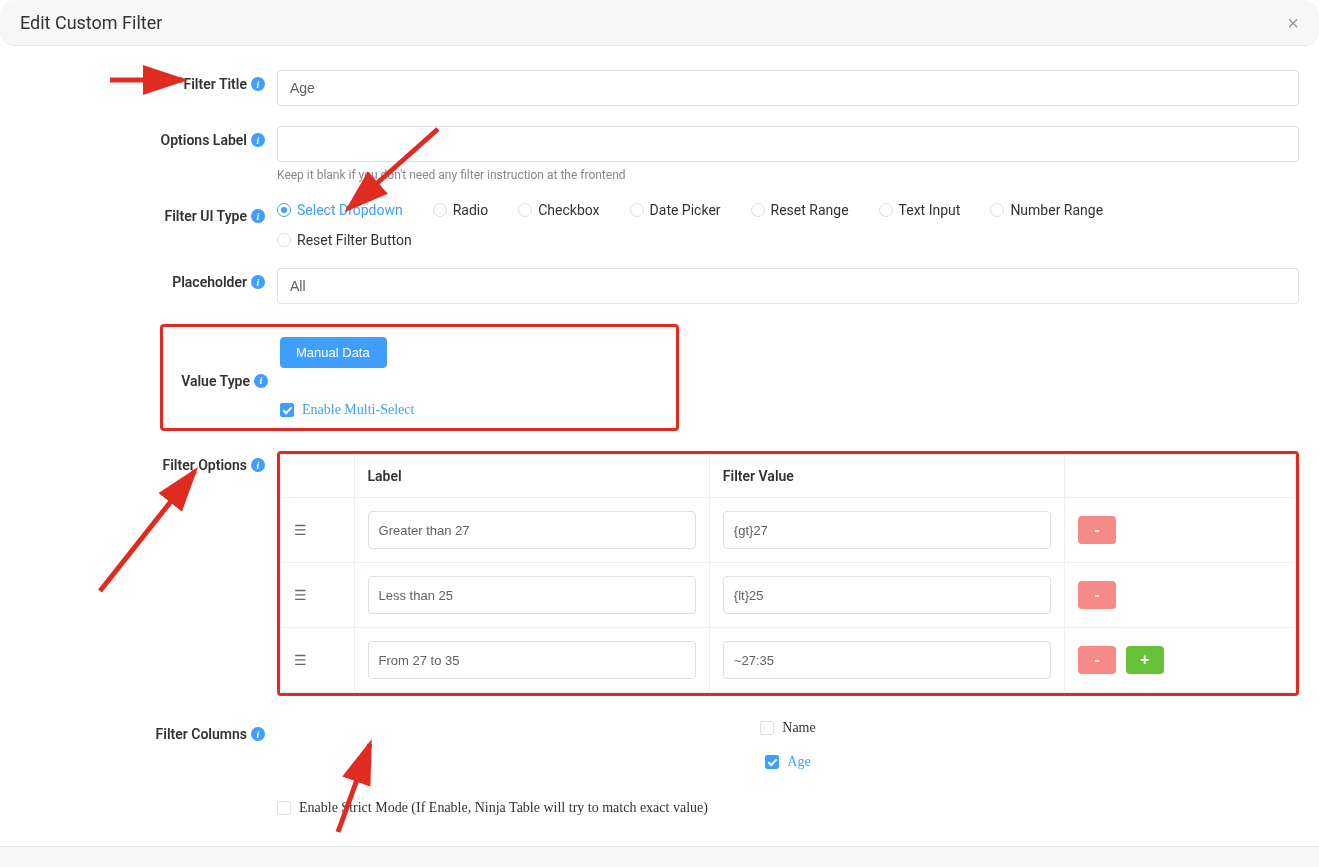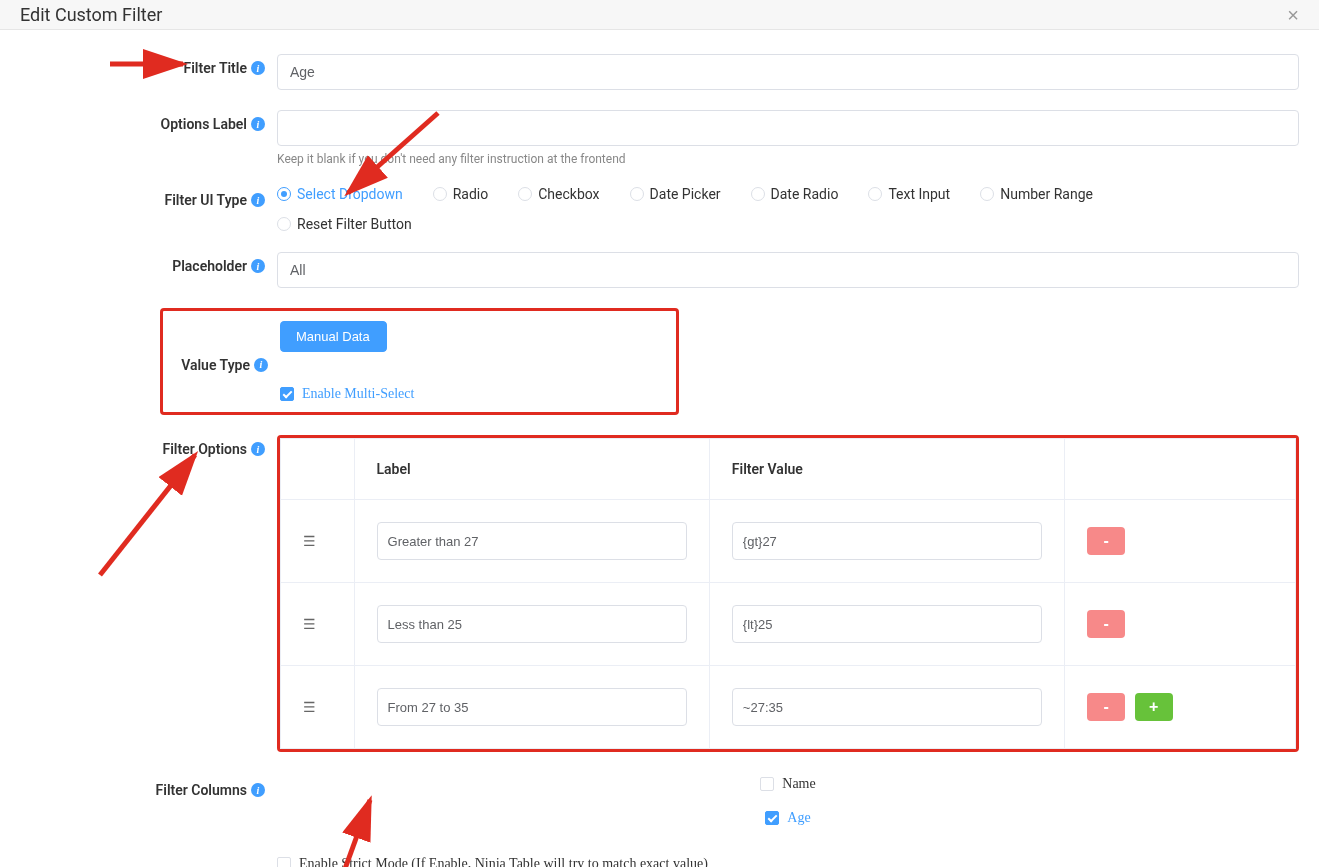--- a/index.html
+++ b/index.html
@@ -10,23 +10,24 @@
     body {
       font-family: -apple-system, BlinkMacSystemFont, "Segoe UI", Roboto, Helvetica, Arial, sans-serif;
       font-size: 14px;
       color: #333;
       background: #fff;
     }
     .dialog-header {
       display: flex;
       justify-content: space-between;
       align-items: center;
-      padding: 4px 20px;
+      padding: 12px 20px;
       background: #f7f7f7;
       border-bottom: 1px solid #e6e6e6;
+      border-radius: 15px;
     }
     .dialog-title {
       font-size: 18px;
       font-weight: 400;
       color: #333;
     }
     .close-btn {
       font-size: 20px;
       color: #999;
       cursor: pointer;
@@ -200,21 +201,21 @@
       border: 3px solid #e02b20;
       border-radius: 4px;
       padding: 10px 0;
     }
     .options-table {
       width: 100%;
       border-collapse: collapse;
     }
     .options-table th, .options-table td {
       border: 1px solid #ebeef5;
-      padding: 22px;
+      padding: 13px;
       text-align: left;
       font-size: 14px;
       vertical-align: middle;
     }
     .options-table th {
       font-weight: 600;
       background: #fff;
       color: #333;
     }
     .drag-handle {
@@ -362,21 +363,21 @@
         <label class="radio-item">
           <span class="radio-circle"></span>
           <span>Checkbox</span>
         </label>
         <label class="radio-item">
           <span class="radio-circle"></span>
           <span>Date Picker</span>
         </label>
         <label class="radio-item">
           <span class="radio-circle"></span>
-          <span>Date Radio</span>
+          <span>Reset Range</span>
         </label>
         <label class="radio-item">
           <span class="radio-circle"></span>
           <span>Text Input</span>
         </label>
         <label class="radio-item">
           <span class="radio-circle"></span>
           <span>Number Range</span>
         </label>
       </div>

